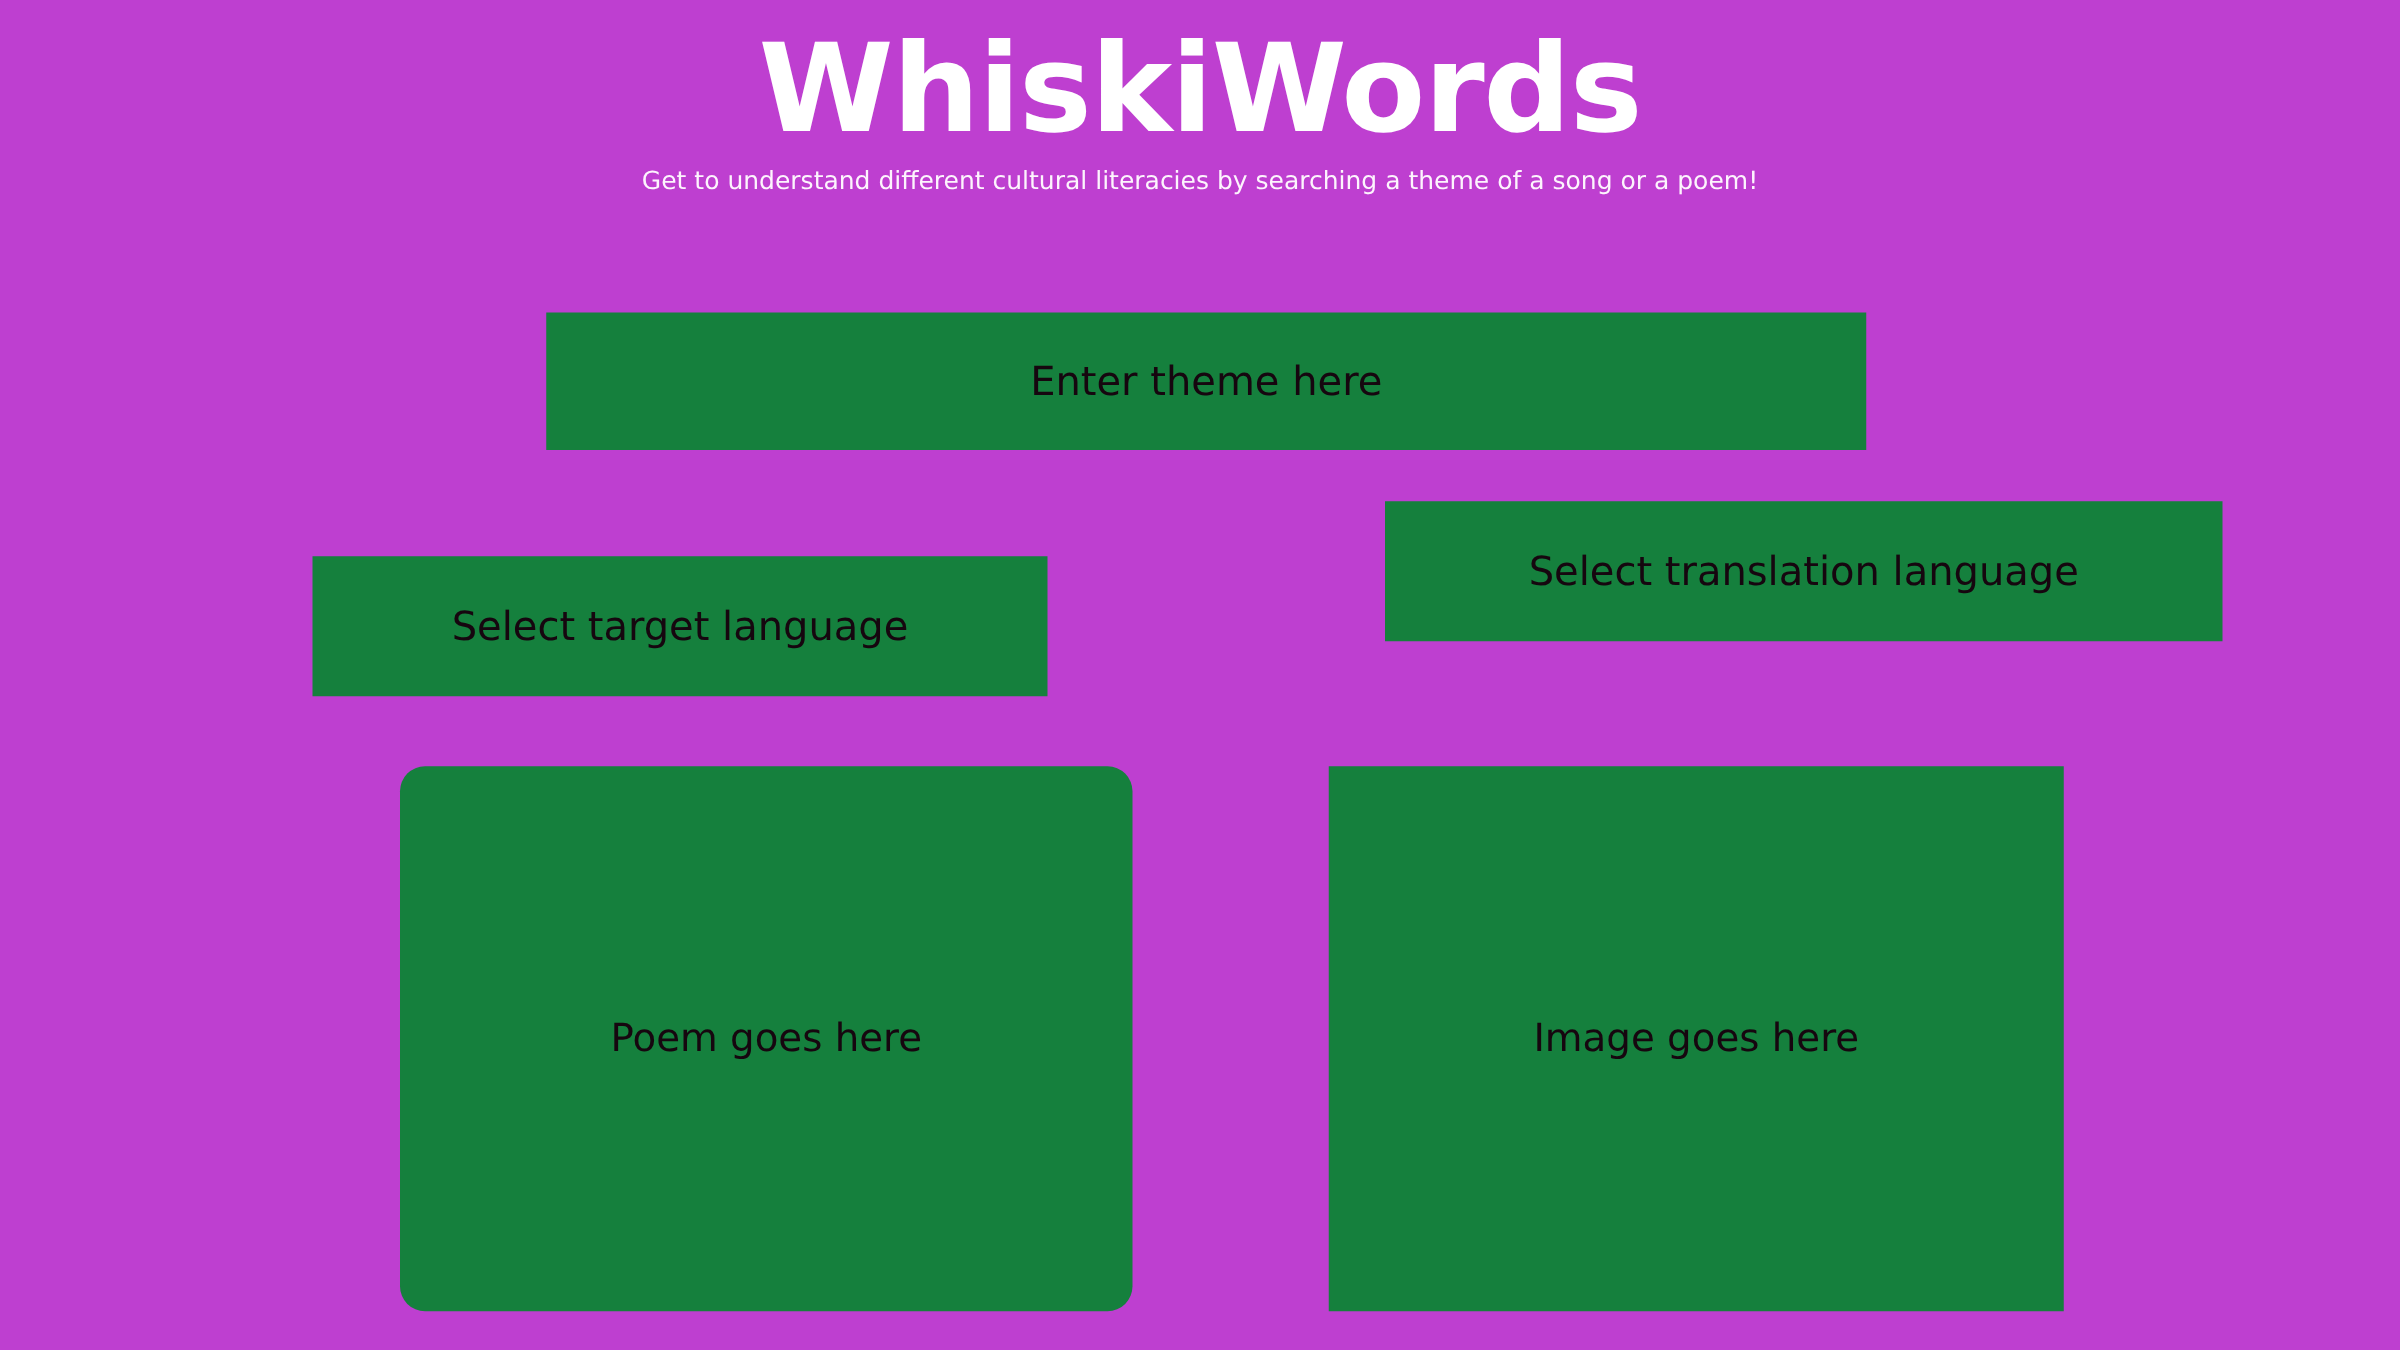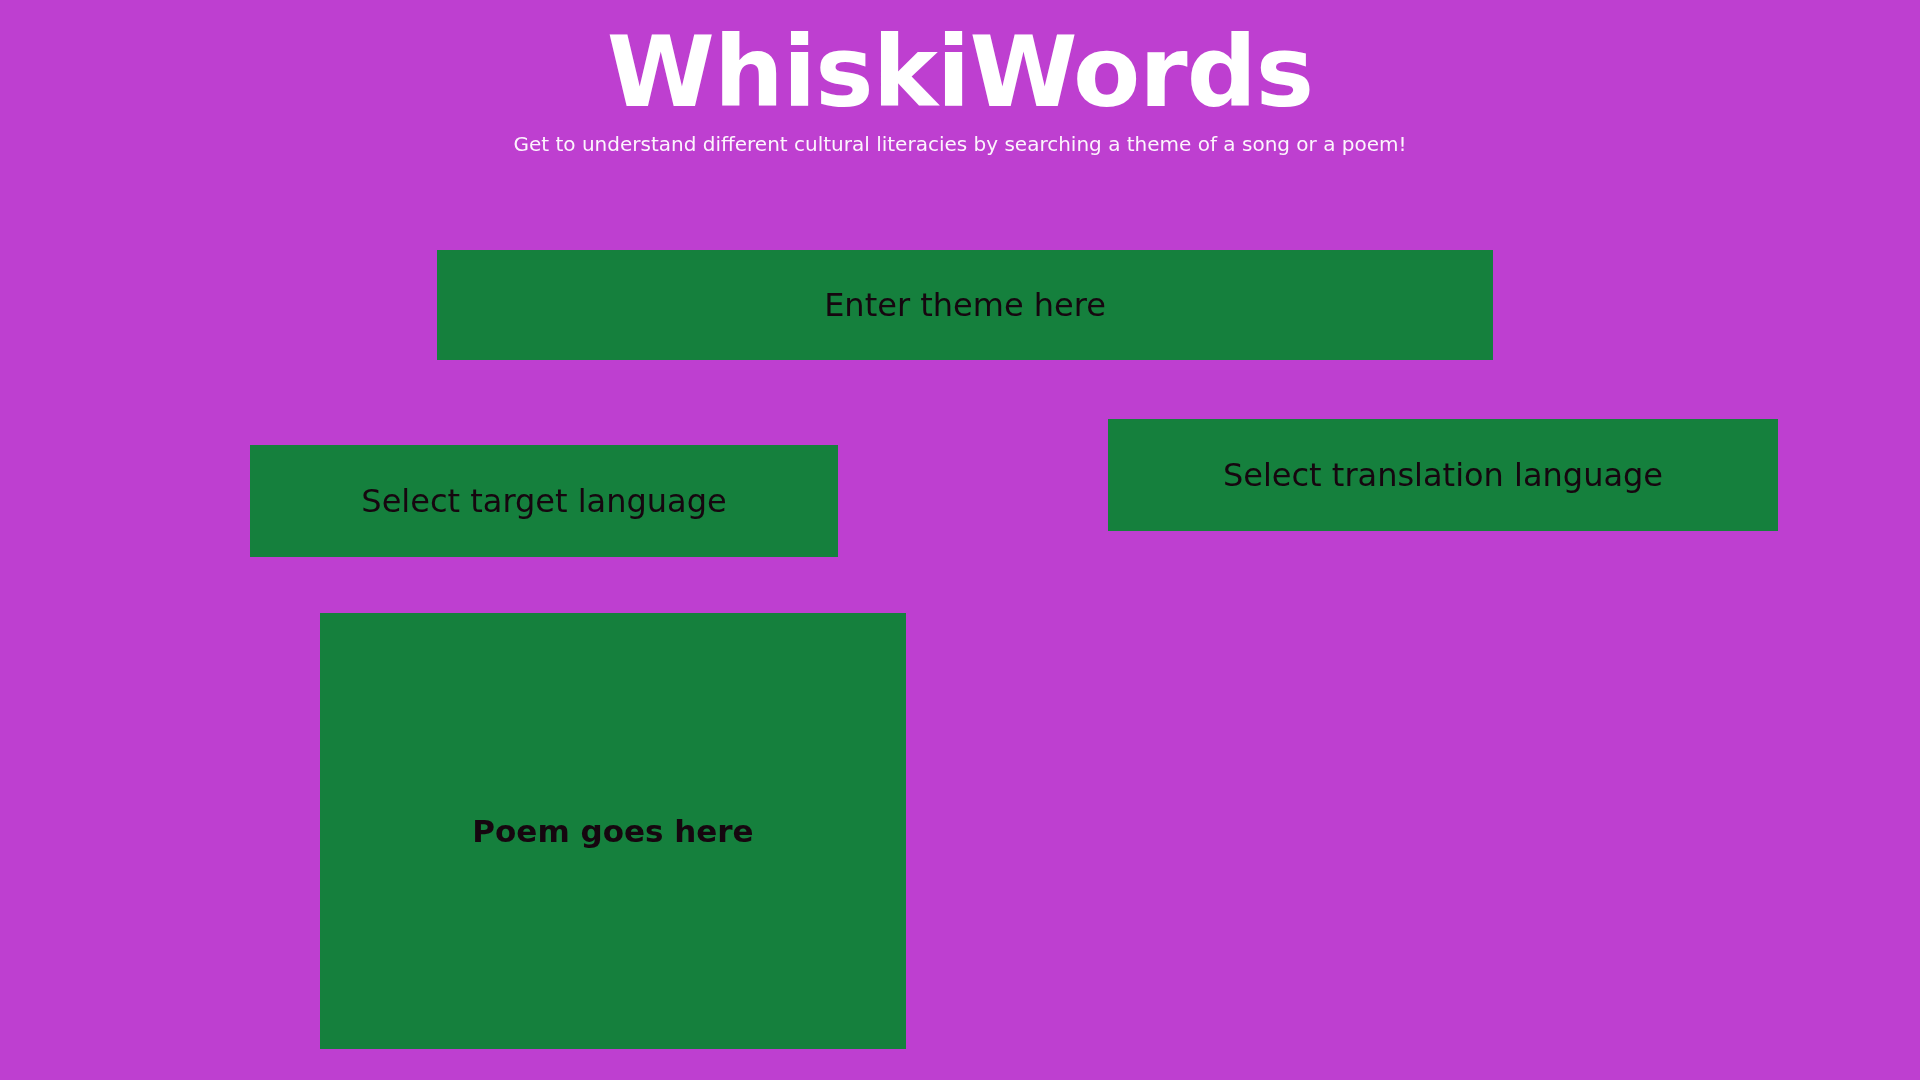--- a/index.html
+++ b/index.html
@@ -85,36 +85,37 @@
     width: 588px;
     height: 112px;
     font-size: 32px;
     font-weight: 400;
     margin-top: 44px;
   }
 
   .select-translation {
     position: absolute;
     left: 1108px;
-    top: 419px;
+    top: 401px;
     width: 670px;
     height: 112px;
     font-size: 32px;
     font-weight: 400;
   }
 
   
   .poem-panel {
     position: absolute;
     left: 320px;
     top: 613px;
     width: 586px;
     height: 436px;
     font-size: 31px;
-    font-weight: 700;
+    font-weight: 400;
+    border-radius: 20px;
   }
 
   .image-panel {
     position: absolute;
     left: 1063px;
     top: 613px;
     width: 588px;
     height: 436px;
     font-size: 31px;
     font-weight: 400;
@@ -144,14 +145,17 @@
   </div>
 
   <div class="panel select-translation">
     <span class="panel-text">Select translation language</span>
   </div>
 
   <div class="panel poem-panel">
     <span class="panel-text">Poem goes here</span>
   </div>
 
+  <div class="panel image-panel">
+    <span class="panel-text">Image goes here</span>
+  </div>
 
 </div>
 
 </body></html>

